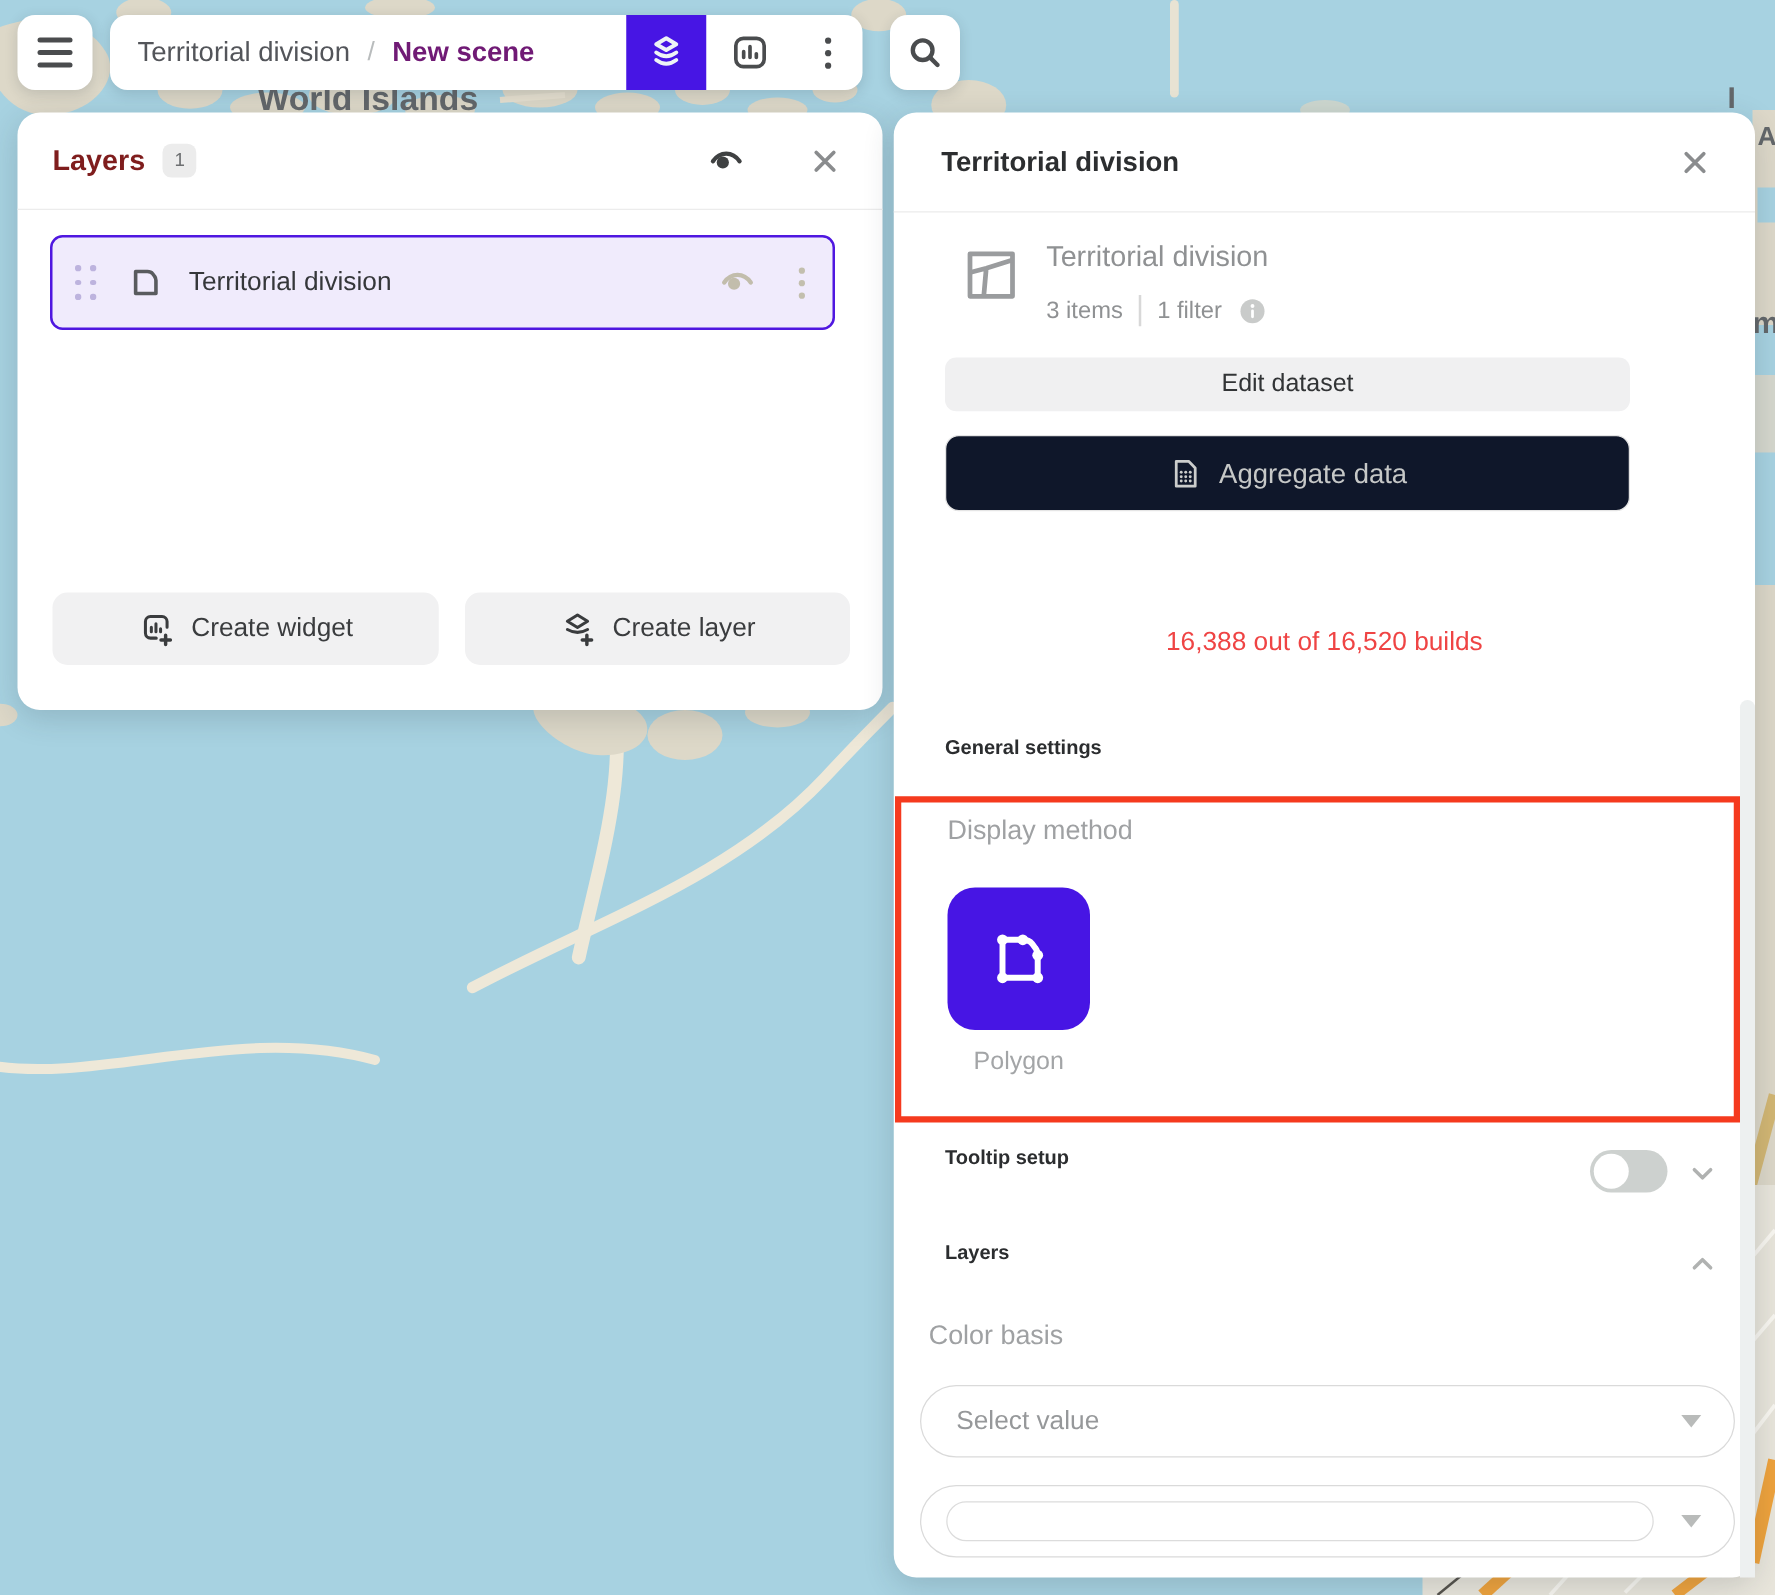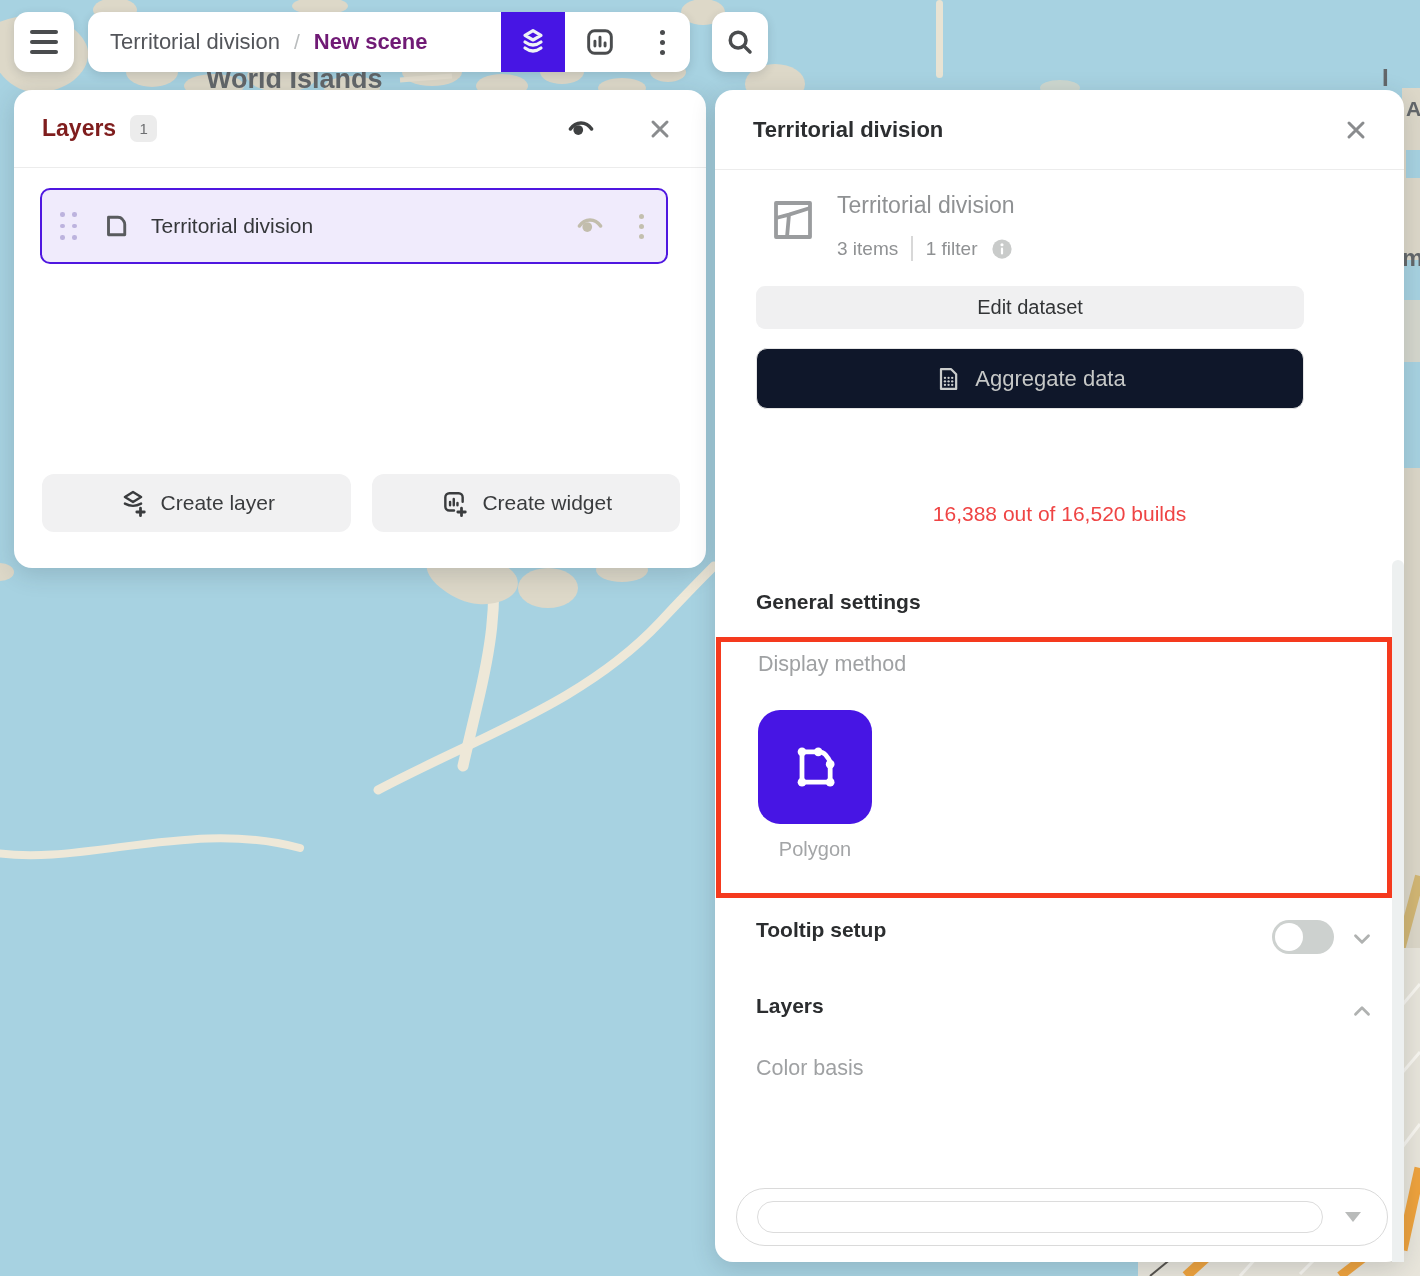--- a/index.html
+++ b/index.html
@@ -56,34 +56,34 @@
   #dataset-name { left:122px; top:102px; font-size:23px; color:#8f9193; }
   #dataset-meta { left:122px; top:146px; display:flex; align-items:center; gap:13px; font-size:19px; color:#8f9193; }
   #dataset-meta .vbar { width:1.5px; height:25px; background:#d8d8d8; }
 
   .wide-btn { left:41px; width:548px; border-radius:9px; display:flex; align-items:center; justify-content:center; gap:13px; cursor:pointer; font-family:inherit; border:none; }
   #btn-edit { top:196px; height:43px; background:#f0f0f1; font-size:20px; color:#323436; }
   #btn-aggregate { top:258px; height:61px; background:#0f172a; border:1.5px solid #e5e5e5; border-radius:11px; font-size:22px; color:#c6c8c7; cursor:default; }
   #btn-proximity { top:342px; height:61px; background:#f0f0f1; border-radius:11px; font-size:22px; color:#2f3133; }
   #builds-text { left:0; top:412px; width:100%; text-align:center; font-size:21px; color:#ef4444; }
 
-  .section-title { font-size:21px; font-weight:700; color:#2b2d2f; }
+  .section-title { font-size:16px; font-weight:700; color:#2b2d2f; }
   .muted-label { font-size:21.5px; color:#9fa1a3; }
   #general-settings { left:41px; top:500px; }
   #display-method-label { left:43px; top:562px; }
   #polygon-tile { left:43px; top:620px; width:114px; height:114px; background:#4715e4; border-radius:22px; display:flex; align-items:center; justify-content:center; cursor:pointer; }
   #polygon-tile-label { left:43px; top:748px; width:114px; text-align:center; font-size:20px; color:#a3a5a7; }
 
   #tooltip-title { left:41px; top:828px; }
   #tooltip-toggle { left:557px; top:830px; width:62px; height:34px; background:#cdd1cf; border-radius:17px; cursor:pointer; }
   #tooltip-toggle .knob { position:absolute; left:3px; top:3px; width:28px; height:28px; border-radius:50%; background:#fff; }
   #tooltip-chevron { left:634px; top:836px; cursor:pointer; }
   #color-title { left:41px; top:904px; }
   #color-chevron { left:634px; top:908px; cursor:pointer; }
-  #color-basis-label { left:41px; top:966px; }
+  #color-basis-label { left:28px; top:966px; }
 
   .select-pill { left:21px; width:652px; height:58px; border:1.5px solid #dadada; border-radius:29px; background:#fff; display:flex; align-items:center; cursor:pointer; }
   #select-value { top:1018px; padding-left:28px; font-size:21px; color:#96989a; }
   #select-ramp { top:1098px; }
   #select-ramp .inner-pill { position:absolute; left:20px; top:12px; height:32px; right:64px; border:1.5px solid #dcdcdc; border-radius:16px; }
   .caret { position:absolute; right:26px; top:50%; margin-top:-5px; width:0; height:0; border-left:8px solid transparent; border-right:8px solid transparent; border-top:10px solid #b9bbba; }
 
   #scroll-strip { left:677px; top:470px; width:12px; height:702px; background:#edf0f0; border-radius:7px 7px 0 0; }
 
   
@@ -242,37 +242,37 @@
     <span class="kebab muted">
         <i></i>
         <i></i>
         <i></i>
       </span>
   </div>
 
   <div class="panel-buttons">
     <button class="gray-btn">
       <span>
+        <svg width="30" height="30" viewBox="0 0 26 26" fill="none" stroke="#3a3c3e" stroke-width="2.1" stroke-linecap="round">
+          <path d="M20.5 12 V8 A3.5 3.5 0 0 0 17 4.5 H9 A3.5 3.5 0 0 0 5.5 8 V16 A3.5 3.5 0 0 0 9 19.5 H13" stroke-linejoin="round"></path>
+          <path d="M9.6 15 V12 M12.8 15 V9.5 M16 15 V13"></path>
+          <path d="M19.5 17.5 V24 M16.3 20.8 H22.8" stroke-width="2.4"></path>
+        </svg>
+      </span>
+      <span>Create widget</span>
+    </button>
+    <button class="gray-btn">
+      <span>
         <svg width="30" height="30" viewBox="0 0 26 26" fill="none" stroke="#3a3c3e" stroke-width="2.1" stroke-linecap="round" stroke-linejoin="round">
           <path d="M13 3.5 L20 7.8 L13 12.1 L6 7.8 Z"></path>
           <path d="M6 13.5 Q13 17.5 20 13.5"></path>
           <path d="M19.5 17.5 V24 M16.3 20.8 H22.8" stroke-width="2.4"></path>
         </svg>
       </span>
       <span>Create layer</span>
-    </button>
-    <button class="gray-btn">
-      <span>
-        <svg width="30" height="30" viewBox="0 0 26 26" fill="none" stroke="#3a3c3e" stroke-width="2.1" stroke-linecap="round">
-          <path d="M20.5 12 V8 A3.5 3.5 0 0 0 17 4.5 H9 A3.5 3.5 0 0 0 5.5 8 V16 A3.5 3.5 0 0 0 9 19.5 H13" stroke-linejoin="round"></path>
-          <path d="M9.6 15 V12 M12.8 15 V9.5 M16 15 V13"></path>
-          <path d="M19.5 17.5 V24 M16.3 20.8 H22.8" stroke-width="2.4"></path>
-        </svg>
-      </span>
-      <span>Create widget</span>
     </button>
   </div>
 </div>
 
 <div id="detail-panel" class="panel">
   <div id="detail-header">
     <span id="detail-title">Territorial division</span>
     <button class="icon-btn">
       <svg width="24" height="24" viewBox="0 0 24 24" stroke="#8a8c8e" stroke-width="3" stroke-linecap="round">
           <path d="M5 5 L19 19 M19 5 L5 19"></path>
@@ -359,20 +359,24 @@
 
   <div id="color-title" class="abs section-title">Layers</div>
   <span id="color-chevron" class="abs">
     <svg width="26" height="26" viewBox="0 0 24 24" fill="none" stroke="#b0b2b1" stroke-width="2.6" stroke-linecap="round" stroke-linejoin="round">
         <path d="M6 15 L12 9 L18 15"></path>
       </svg>
   </span>
 
   <div id="color-basis-label" class="abs muted-label">Color basis</div>
 
+  <div id="select-value" class="abs select-pill">
+    <span>Select value</span>
+    <span class="caret"></span>
+  </div>
 
   <div id="select-ramp" class="abs select-pill">
     <span class="inner-pill"></span>
     <span class="caret"></span>
   </div>
 
   <div id="scroll-strip" class="abs"></div>
 </div>
 
 <div id="annotation-rect"></div>

